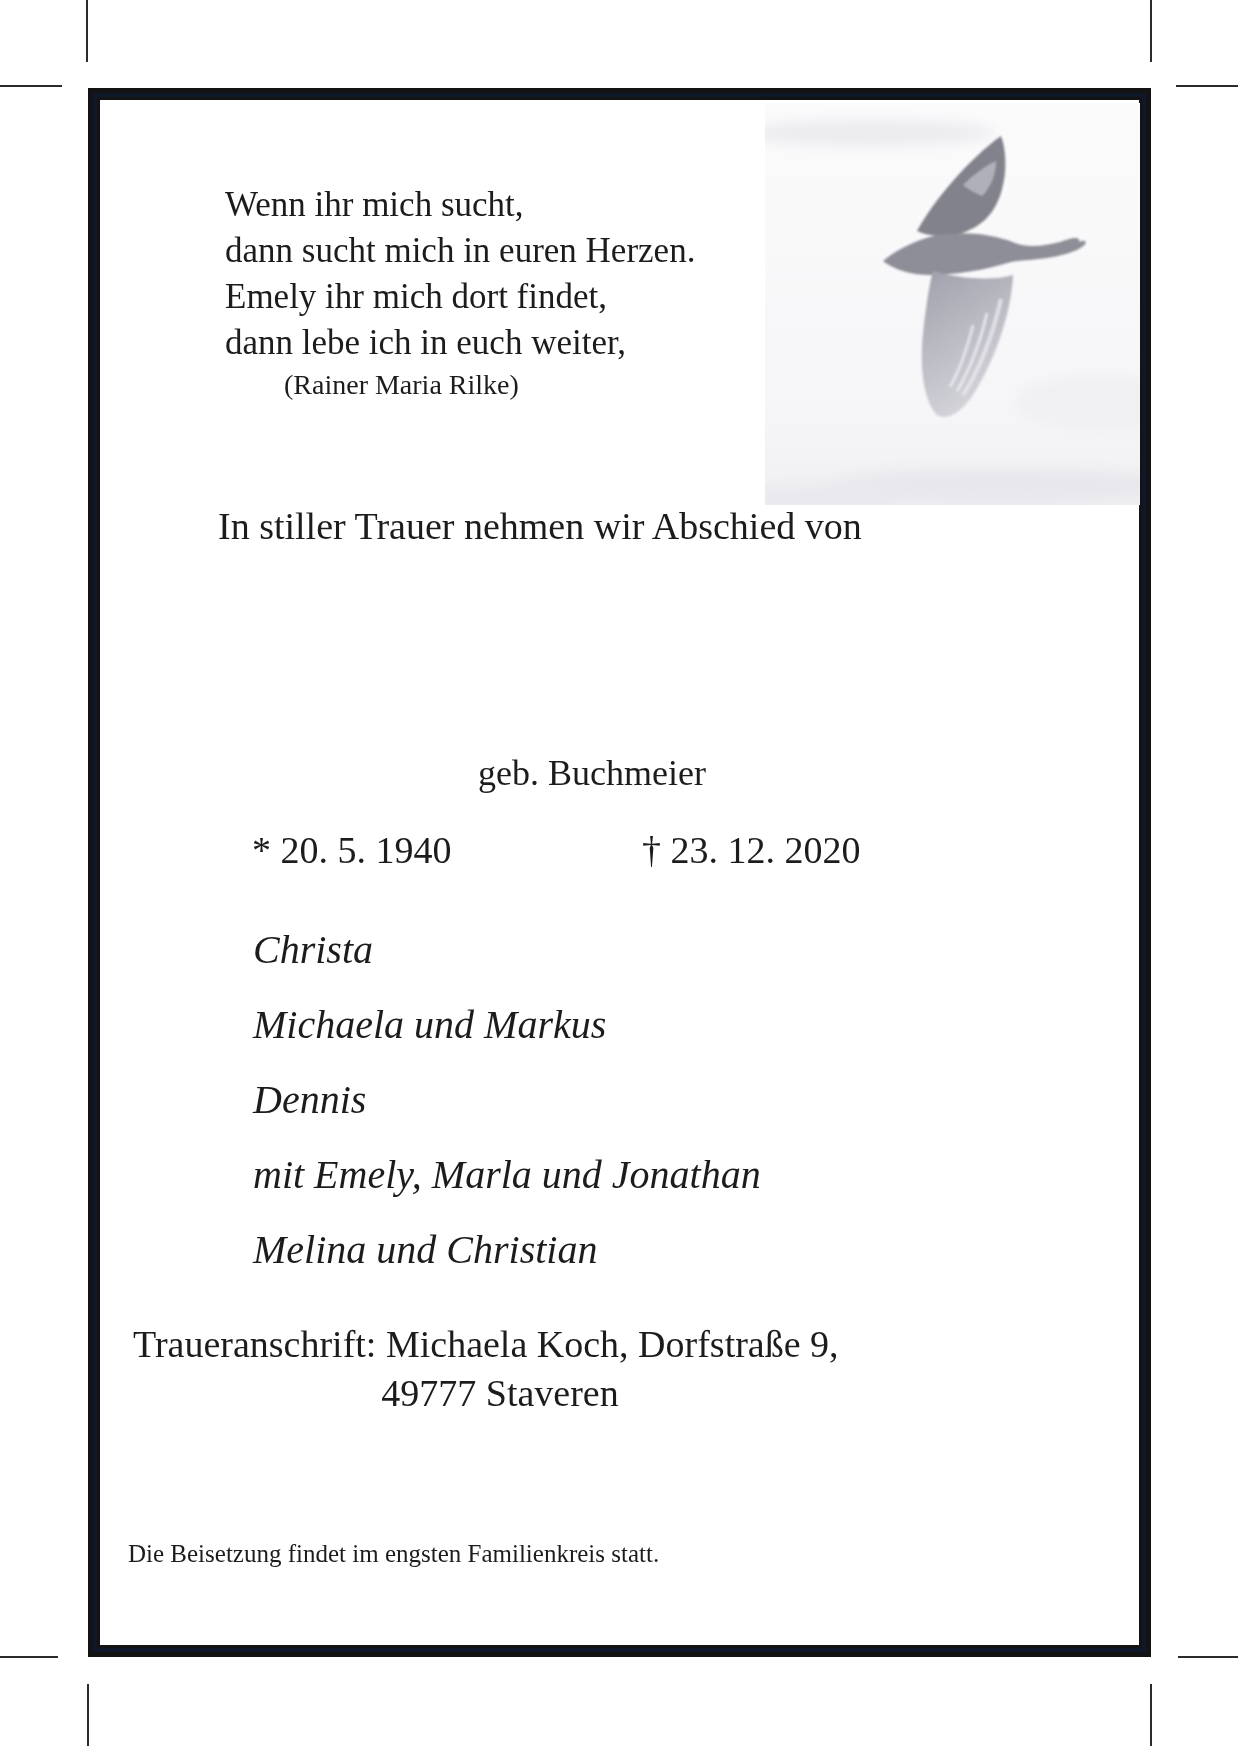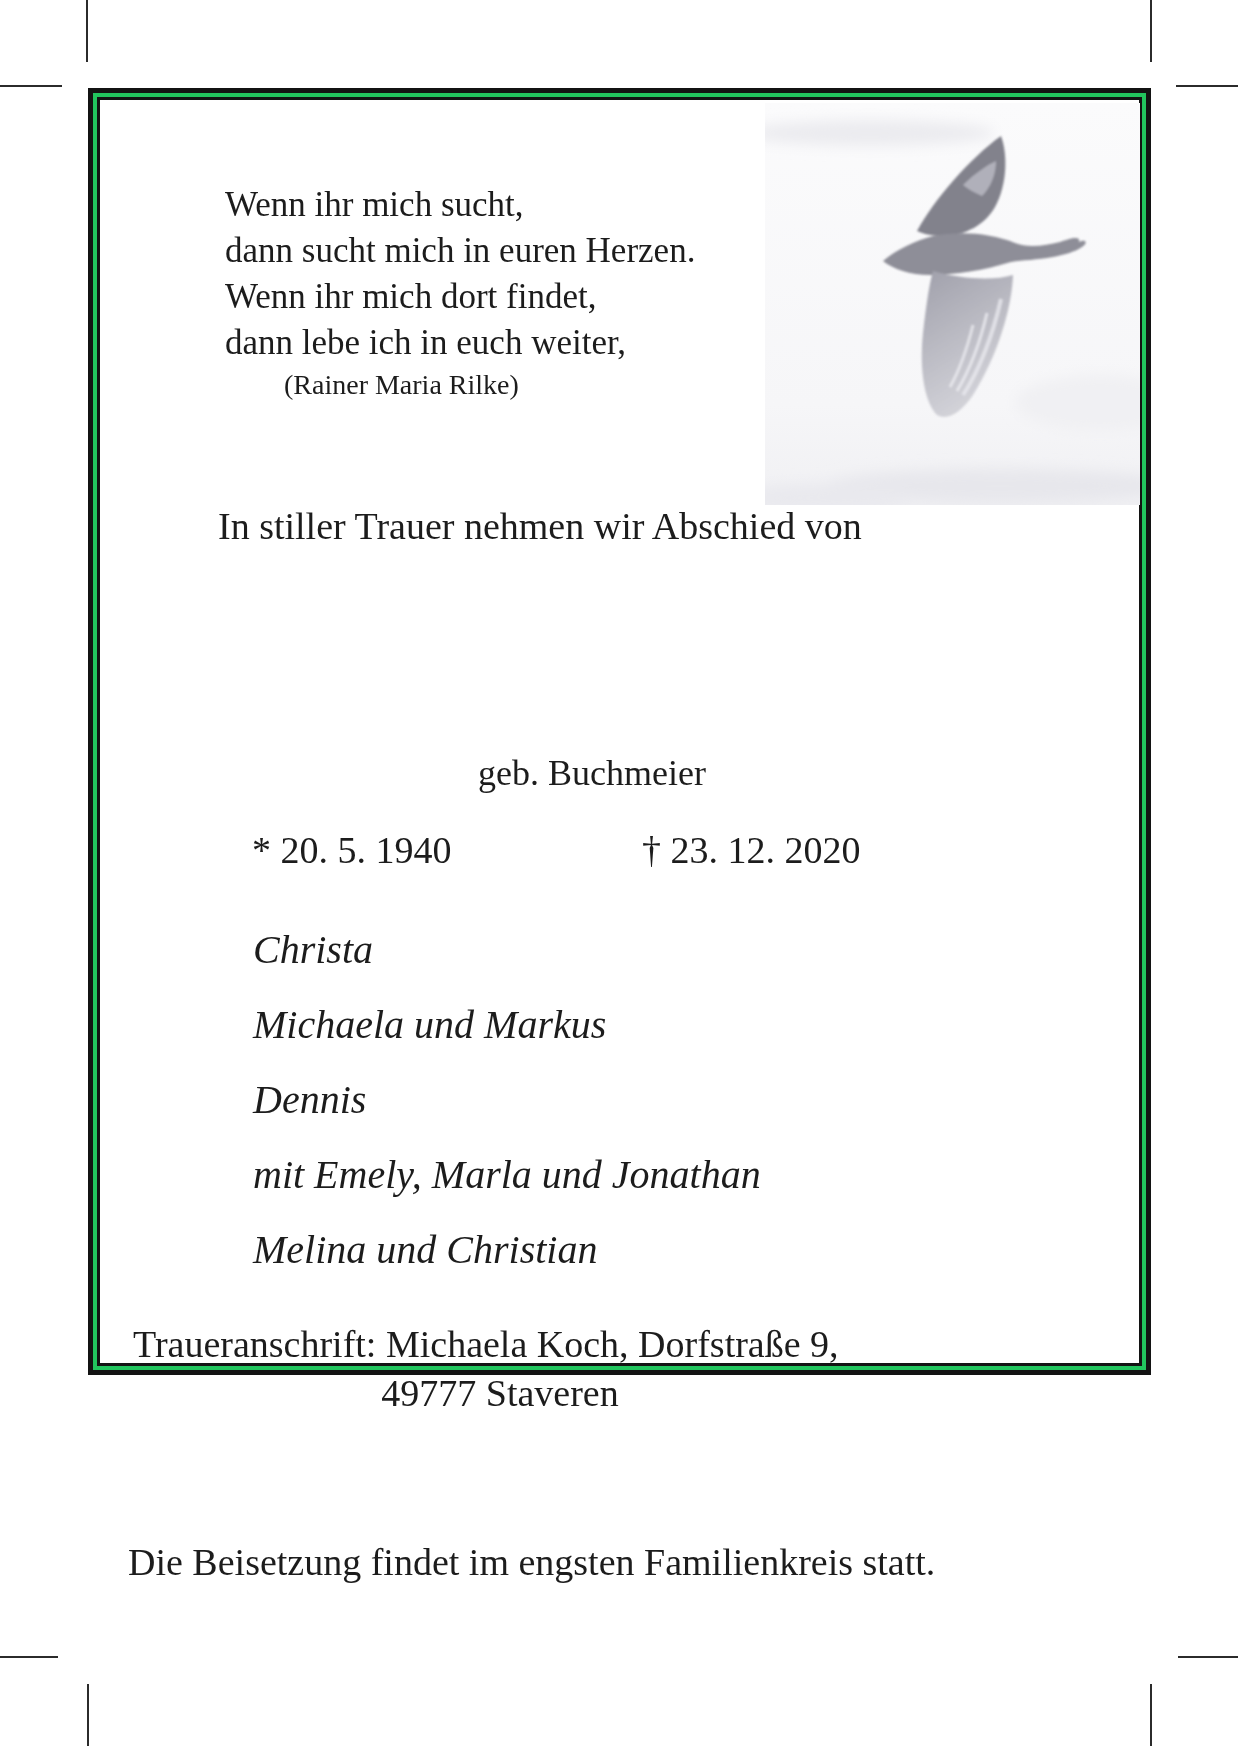--- a/index.html
+++ b/index.html
@@ -3,40 +3,40 @@
 <meta charset="utf-8">
 <style>
   html,body{margin:0;padding:0;}
   body{
     width:1238px;height:1746px;position:relative;background:#ffffff;
     font-family:"Liberation Serif","DejaVu Serif",serif;
     color:#1c1c1c;overflow:hidden;
   }
   .crop{position:absolute;background:#2b2b2b;}
   .card{
-    position:absolute;left:88px;top:88px;width:1063px;height:1287px;
-    box-sizing:border-box;border:5px solid #131313;background:#22c55e;
+    position:absolute;left:88px;top:88px;width:1063px;height:1569px;
+    box-sizing:border-box;border:5px solid #131313;background:#0f172a;
   }
   .card-inner{
     position:absolute;inset:4px;border:3px solid #131313;background:#ffffff;
   }
   .abs{position:absolute;white-space:nowrap;}
   .poem{left:125px;top:82px;font-size:35px;line-height:46px;}
   .attribution{left:138px;top:269px;font-size:28px;margin-left:46px;}
   .photo{left:665px;top:3px;width:375px;height:402px;overflow:hidden;}
   .intro{left:118px;top:404px;font-size:38px;}
   .center-col{left:0;width:920px;text-align:center;}
   .name{top:488px;font-size:104px;font-style:italic;line-height:1.25;}
   .maiden{top:652px;font-size:36px;margin-left:32px;}
   .birth{left:152px;top:728px;font-size:38px;}
   .death{left:542px;top:728px;font-size:38px;}
   .mourners{left:153px;top:812px;font-size:40px;font-style:italic;line-height:75px;}
   .addr1{left:33px;top:1222px;font-size:38px;}
   .addr2{left:0;width:800px;text-align:center;top:1271px;font-size:38px;}
-  .note{left:28px;top:1440px;font-size:38px;font-family:Liberation Serif, serif;}
+  .note{left:28px;top:1440px;font-size:25px;font-family:Liberation Serif, serif;}
 </style>
 </head>
 <body>
 
 <div class="crop" style="left:86px;top:0;width:2px;height:62px;"></div>
 <div class="crop" style="left:0;top:85px;width:62px;height:2px;"></div>
 <div class="crop" style="left:1150px;top:0;width:2px;height:62px;"></div>
 <div class="crop" style="left:1176px;top:85px;width:62px;height:2px;"></div>
 <div class="crop" style="left:0;top:1656px;width:58px;height:2px;"></div>
 <div class="crop" style="left:87px;top:1684px;width:2px;height:62px;"></div>
@@ -83,21 +83,21 @@
           <path d="M236,196 C228,232 214,268 198,292" stroke="#e8e8ee" stroke-width="4" fill="none" opacity="0.8"></path>
           <path d="M222,210 C215,240 204,268 192,288" stroke="#ececf1" stroke-width="3" fill="none" opacity="0.8"></path>
           <path d="M208,222 C202,246 194,268 185,284" stroke="#f1f1f5" stroke-width="3" fill="none" opacity="0.7"></path>
         </g>
       </svg>
     </div>
 
     <div class="abs poem">
       <div>Wenn ihr mich sucht,</div>
       <div>dann sucht mich in euren Herzen.</div>
-      <div>Wenn ihr mich dort findet,</div>
+      <div>Emely ihr mich dort findet,</div>
       <div>dann lebe ich in euch weiter,</div>
     </div>
     <div class="abs attribution">(Rainer Maria Rilke)</div>
 
     <div class="abs intro">In stiller Trauer nehmen wir Abschied von</div>
 
     <div class="abs center-col maiden">geb. Buchmeier</div>
 
     <div class="abs birth">* 20. 5. 1940</div>
     <div class="abs death">† 23. 12. 2020</div>

